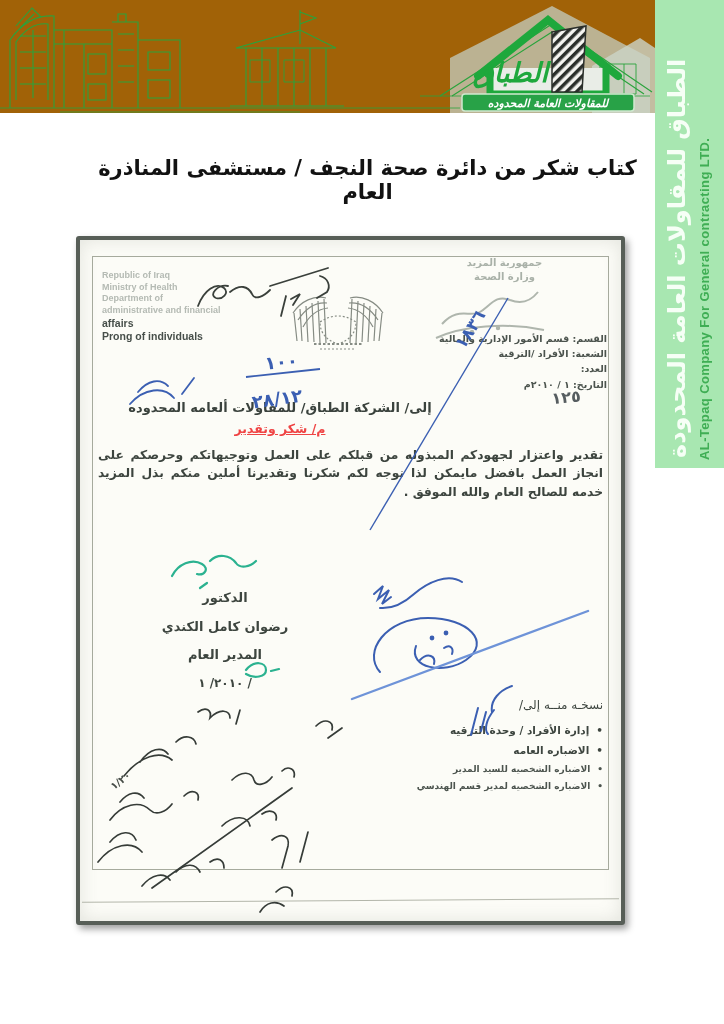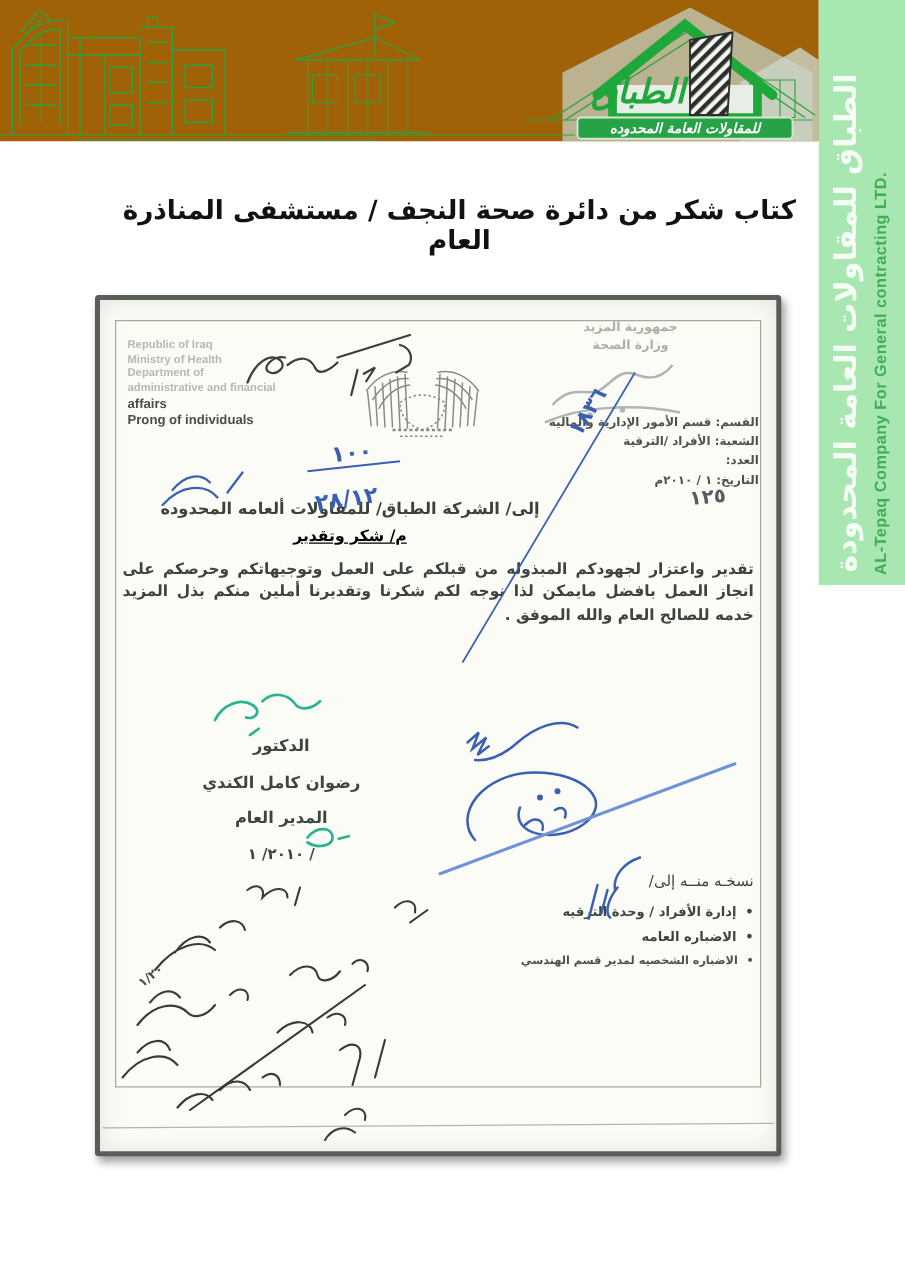--- a/index.html
+++ b/index.html
@@ -55,21 +55,21 @@
   .doc .txt{position:absolute;}
   .eng-block{left:22px;top:30px;font-family:"Liberation Sans",sans-serif;line-height:1.3;}
   .eng-block .faint{font-size:9px;color:#b4bab3;font-weight:bold;}
   .eng-block .strong{font-size:10.5px;color:#474f4a;font-weight:bold;}
   .ar-head{right:14px;top:16px;width:205px;direction:rtl;}
   .ar-head .faint{font-size:10px;font-weight:bold;color:#a9b1a8;text-align:center;line-height:1.35;}
   .ar-rows{margin-top:48px;text-align:right;font-size:9.5px;font-weight:bold;color:#4b534d;line-height:1.6;direction:rtl;}
   .addressee{left:20px;top:160px;width:360px;direction:rtl;text-align:center;
     font-size:13px;font-weight:bold;color:#3a423d;}
   .subject{left:20px;top:181px;width:360px;direction:rtl;text-align:center;
-    font-size:12.5px;font-weight:bold;color:#000000;text-decoration:underline;}
+    font-size:12.5px;font-weight:bold;color:#ef4444;text-decoration:underline;}
   .body-par{left:18px;top:206px;width:505px;direction:rtl;text-align:justify;
     font-size:12.3px;font-weight:bold;color:#3c443e;line-height:1.5;}
   .sig-block{left:55px;top:344px;width:180px;direction:rtl;text-align:center;
     font-weight:bold;color:#3d453f;font-size:13px;line-height:2.2;}
   .sig-block .date{font-size:12px;}
   .cc-block{right:18px;top:458px;width:235px;direction:rtl;color:#3d453f;}
   .cc-heading{font-size:12px;font-weight:normal;}
   .cc-list{margin-top:9px;line-height:1.9;}
   .cc-item{white-space:nowrap;}
   .cc-item .bullet{display:inline-block;margin-left:7px;}
@@ -186,20 +186,21 @@
     <div>رضوان كامل الكندي</div>
     <div>المدير العام</div>
     <div class="date" dir="ltr">٢٠١٠/ ١ /</div>
   </div>
 
   <div class="txt cc-block">
     <div class="cc-heading">نسخـه منــه إلى/</div>
     <div class="cc-list">
       <div class="cc-item b"><span class="bullet">•</span><span>إدارة الأفراد / وحدة الترقيه</span></div>
       <div class="cc-item b"><span class="bullet">•</span><span>الاضباره العامه</span></div>
+      <div class="cc-item s"><span class="bullet">•</span><span>الاضباره الشخصيه للسيد المدير</span></div>
       <div class="cc-item s"><span class="bullet">•</span><span>الاضباره الشخصيه لمدير قسم الهندسي</span></div>
     </div>
   </div>
 
   <svg class="ink-overlay" viewBox="0 0 541 681">
 
     <g stroke="#a2aaa1" fill="none" stroke-width="2" opacity=".85">
       <path d="M362,84 c16,-18 28,-6 38,-12 c10,-6 16,-18 30,-12 c10,4 20,2 28,-8"></path>
       <path d="M356,98 c26,-12 70,-16 108,-8"></path>
       <circle cx="392" cy="92" r="1.2" fill="#a2aaa1"></circle>

